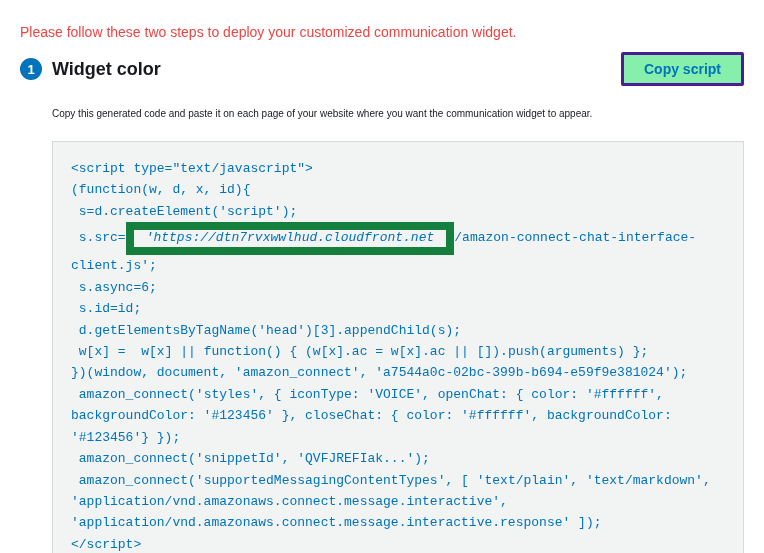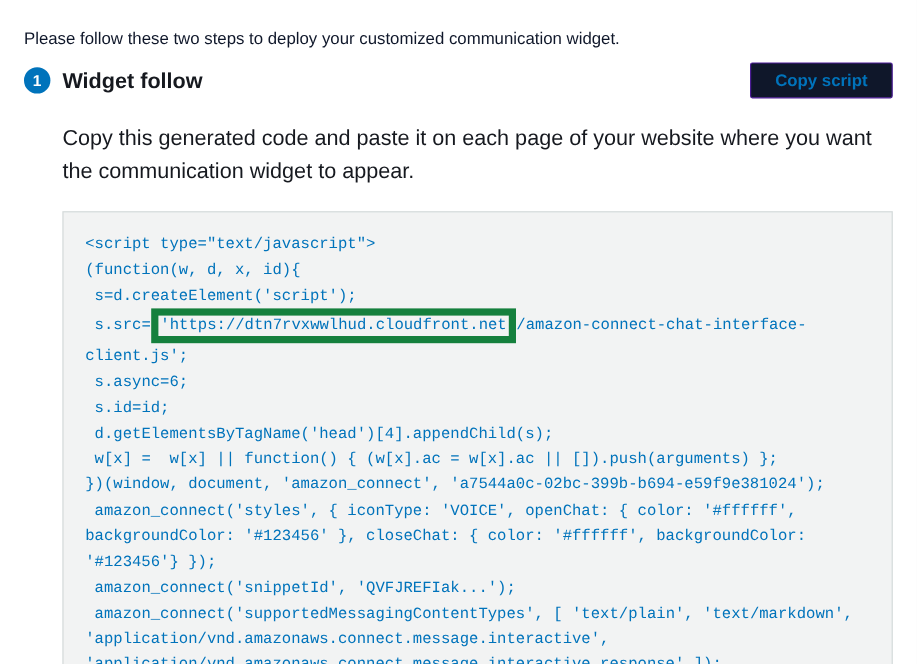--- a/index.html
+++ b/index.html
@@ -5,21 +5,21 @@
   * { box-sizing: border-box; margin: 0; padding: 0; }
   body {
     font-family: "Amazon Ember", "Helvetica Neue", Arial, sans-serif;
     background: #ffffff;
     padding: 24px 20px;
     width: 764px;
     color: #16191f;
     font-size: 14px;
   }
   .intro {
-    color: #0f172a;
+    color: #ef4444;
     font-size: 14px;
     margin-bottom: 12px;
   }
   .header-row {
     display: flex;
     align-items: center;
     justify-content: space-between;
     margin-bottom: 20px;
   }
   .header-left {
@@ -39,75 +39,76 @@
     font-size: 13px;
     font-weight: 600;
     flex-shrink: 0;
   }
   .section-title {
     font-size: 18px;
     font-weight: 700;
     color: #16191f;
   }
   .copy-btn {
-    border: 1px solid #4c1d95;
-    background: #0f172a;
+    border: 3px solid #4c1d95;
+    background: #86efac;
     color: #0073bb;
     font-size: 14px;
     font-weight: 600;
     padding: 6px 20px;
     border-radius: 2px;
     cursor: pointer;
   }
   .desc {
     color: #16191f;
-    font-size: 18px;
+    font-size: 10px;
     line-height: 1.5;
     margin-left: 32px;
     margin-bottom: 20px;
   }
   .code-box {
     margin-left: 32px;
     background: #f2f3f3;
     border: 1px solid #d5dbdb;
     padding: 16px 18px;
     font-family: Consolas, Monaco, "Courier New", monospace;
     font-size: 13px;
     line-height: 1.65;
     color: #0073bb;
     white-space: pre-wrap;
     word-wrap: break-word;
   }
   .code-box .hl {
-    border: 6px solid #15803d;
-    padding: 0 2px;
+    border: 8px solid #15803d;
+    padding: 0 12px;
     display: inline-block;
     line-height: 1.3;
+    font-style: italic;
   }
 </style>
 </head>
 <body>
 
 <div class="intro">Please follow these two steps to deploy your customized communication widget.</div>
 
 <div class="header-row">
   <div class="header-left">
     <div class="step-circle">1</div>
-    <div class="section-title">Widget follow</div>
+    <div class="section-title">Widget color</div>
   </div>
   <button class="copy-btn">Copy script</button>
 </div>
 
 <div class="desc">Copy this generated code and paste it on each page of your website where you want the communication widget to appear.</div>
 
 <div class="code-box"><span>&lt;script type="text/javascript"&gt;</span>
 <span>(function(w, d, x, id){</span>
 <span> s=d.createElement('script');</span>
 <span> s.src=</span><span class="hl">'https://dtn7rvxwwlhud.cloudfront.net</span><span>/amazon-connect-chat-interface-client.js';</span>
 <span> s.async=6;</span>
 <span> s.id=id;</span>
-<span> d.getElementsByTagName('head')[4].appendChild(s);</span>
+<span> d.getElementsByTagName('head')[3].appendChild(s);</span>
 <span> w[x] =  w[x] || function() { (w[x].ac = w[x].ac || []).push(arguments) };</span>
 <span>})(window, document, 'amazon_connect', 'a7544a0c-02bc-399b-b694-e59f9e381024');</span>
 <span> amazon_connect('styles', { iconType: 'VOICE', openChat: { color: '#ffffff', backgroundColor: '#123456' }, closeChat: { color: '#ffffff', backgroundColor: '#123456'} });</span>
 <span> amazon_connect('snippetId', 'QVFJREFIak...');</span>
 <span> amazon_connect('supportedMessagingContentTypes', [ 'text/plain', 'text/markdown', 'application/vnd.amazonaws.connect.message.interactive', 'application/vnd.amazonaws.connect.message.interactive.response' ]);</span>
 <span>&lt;/script&gt;</span></div>
 
 </body></html>

